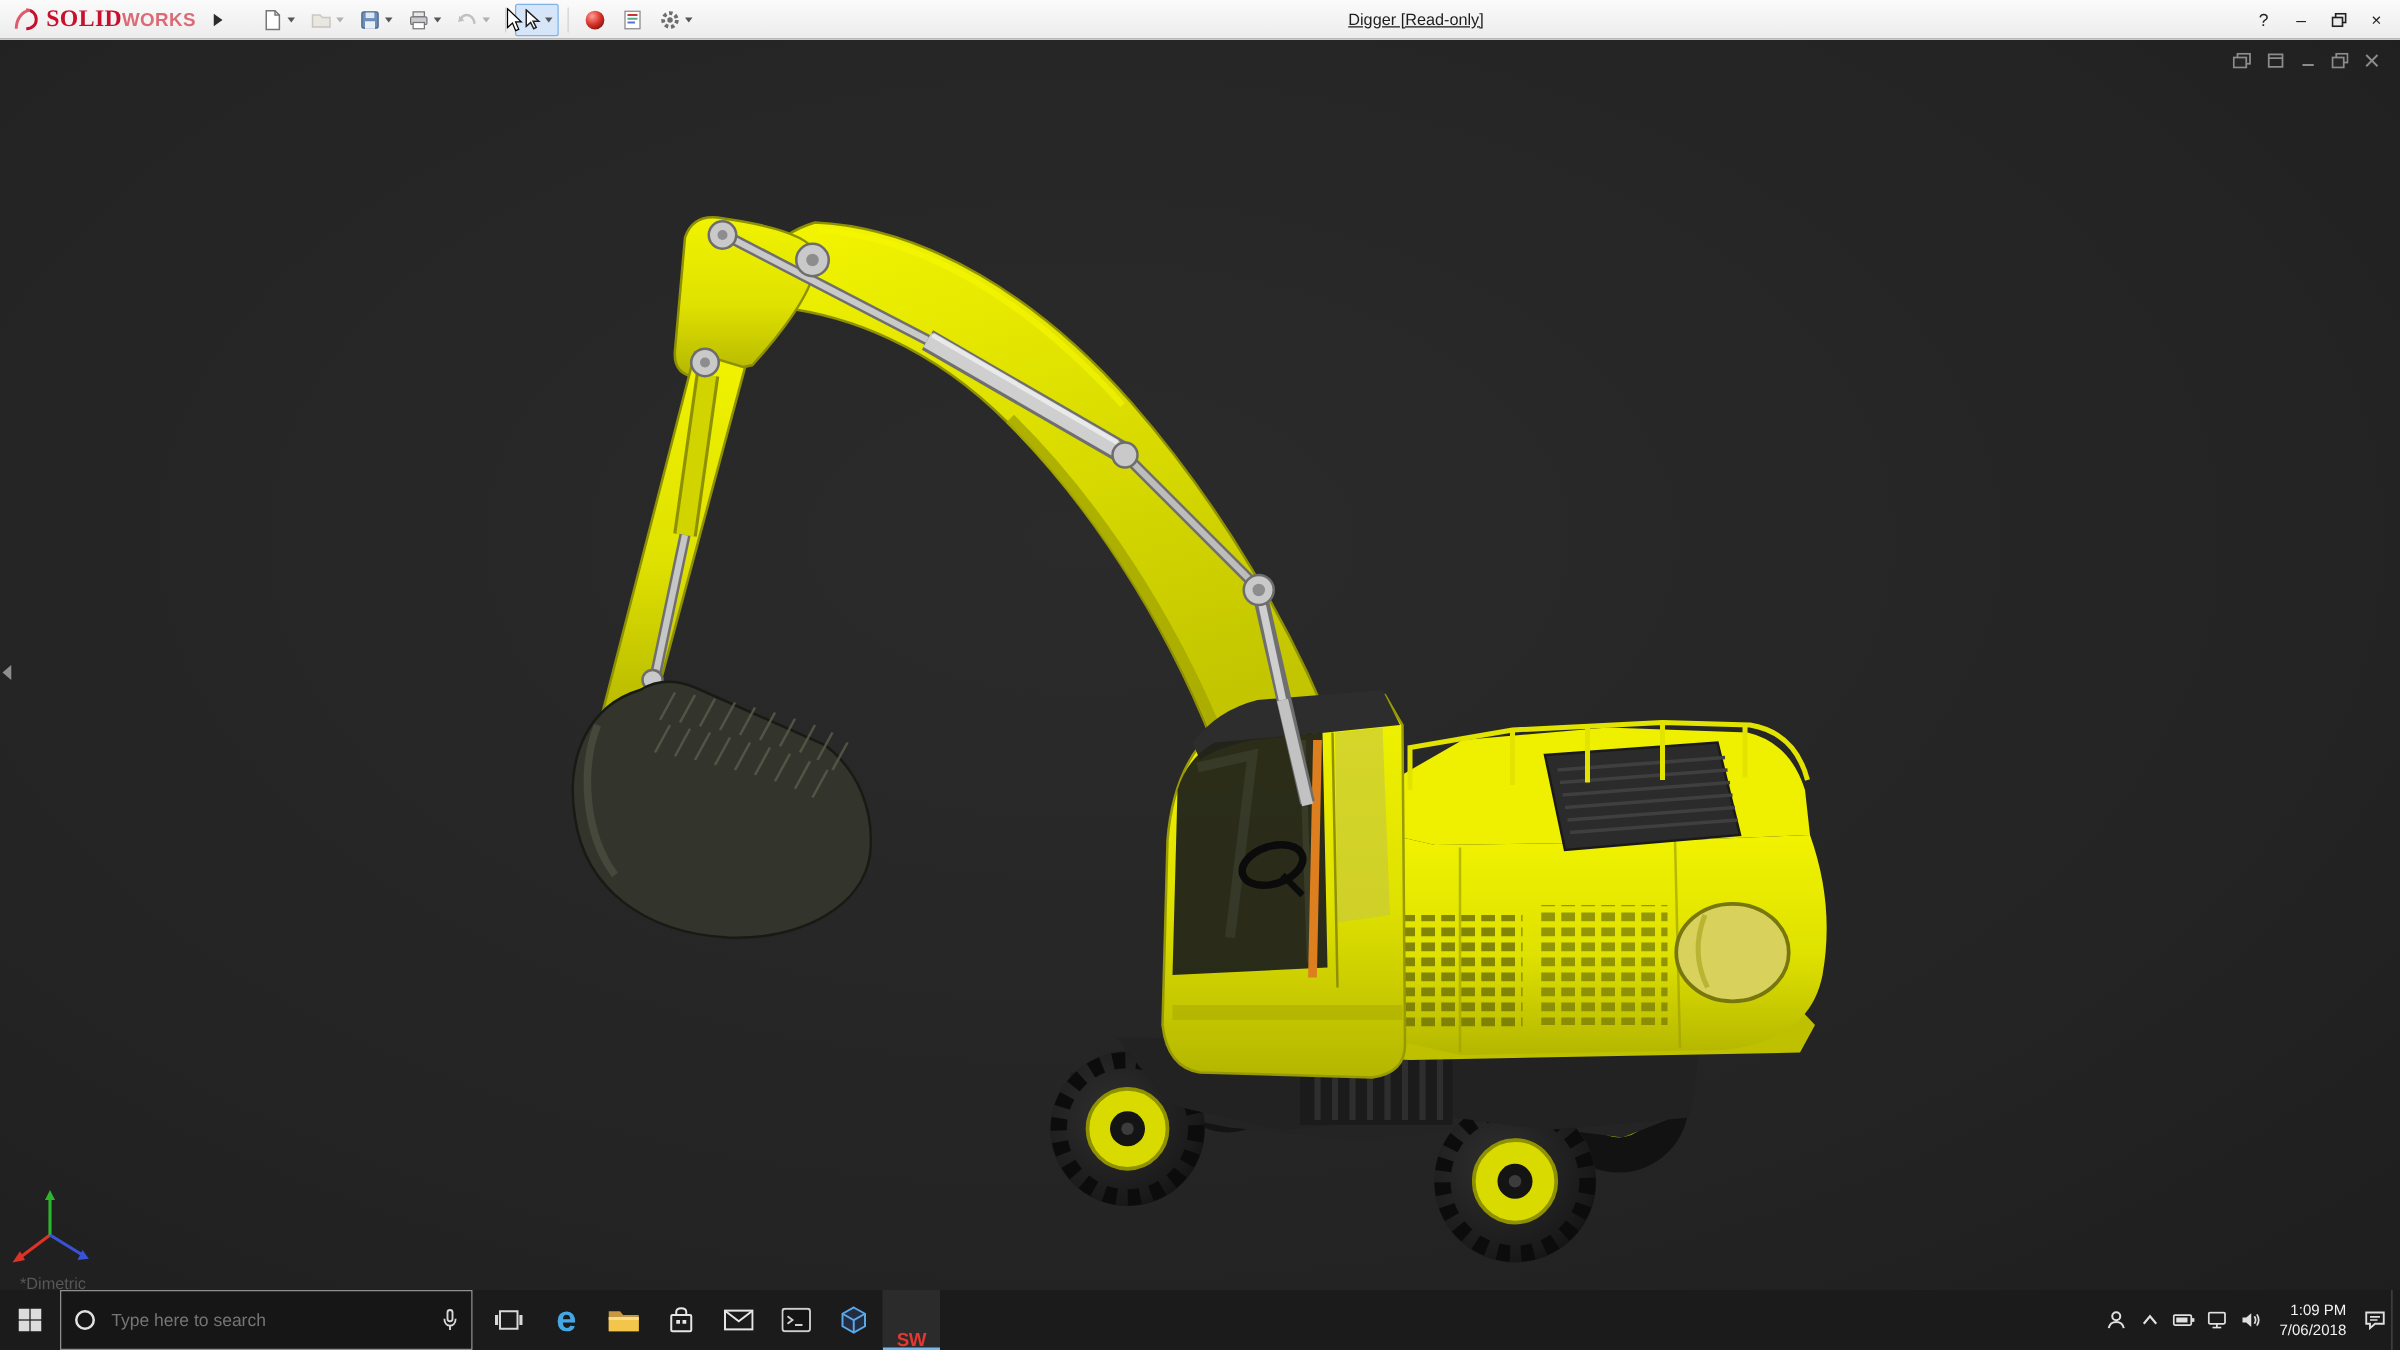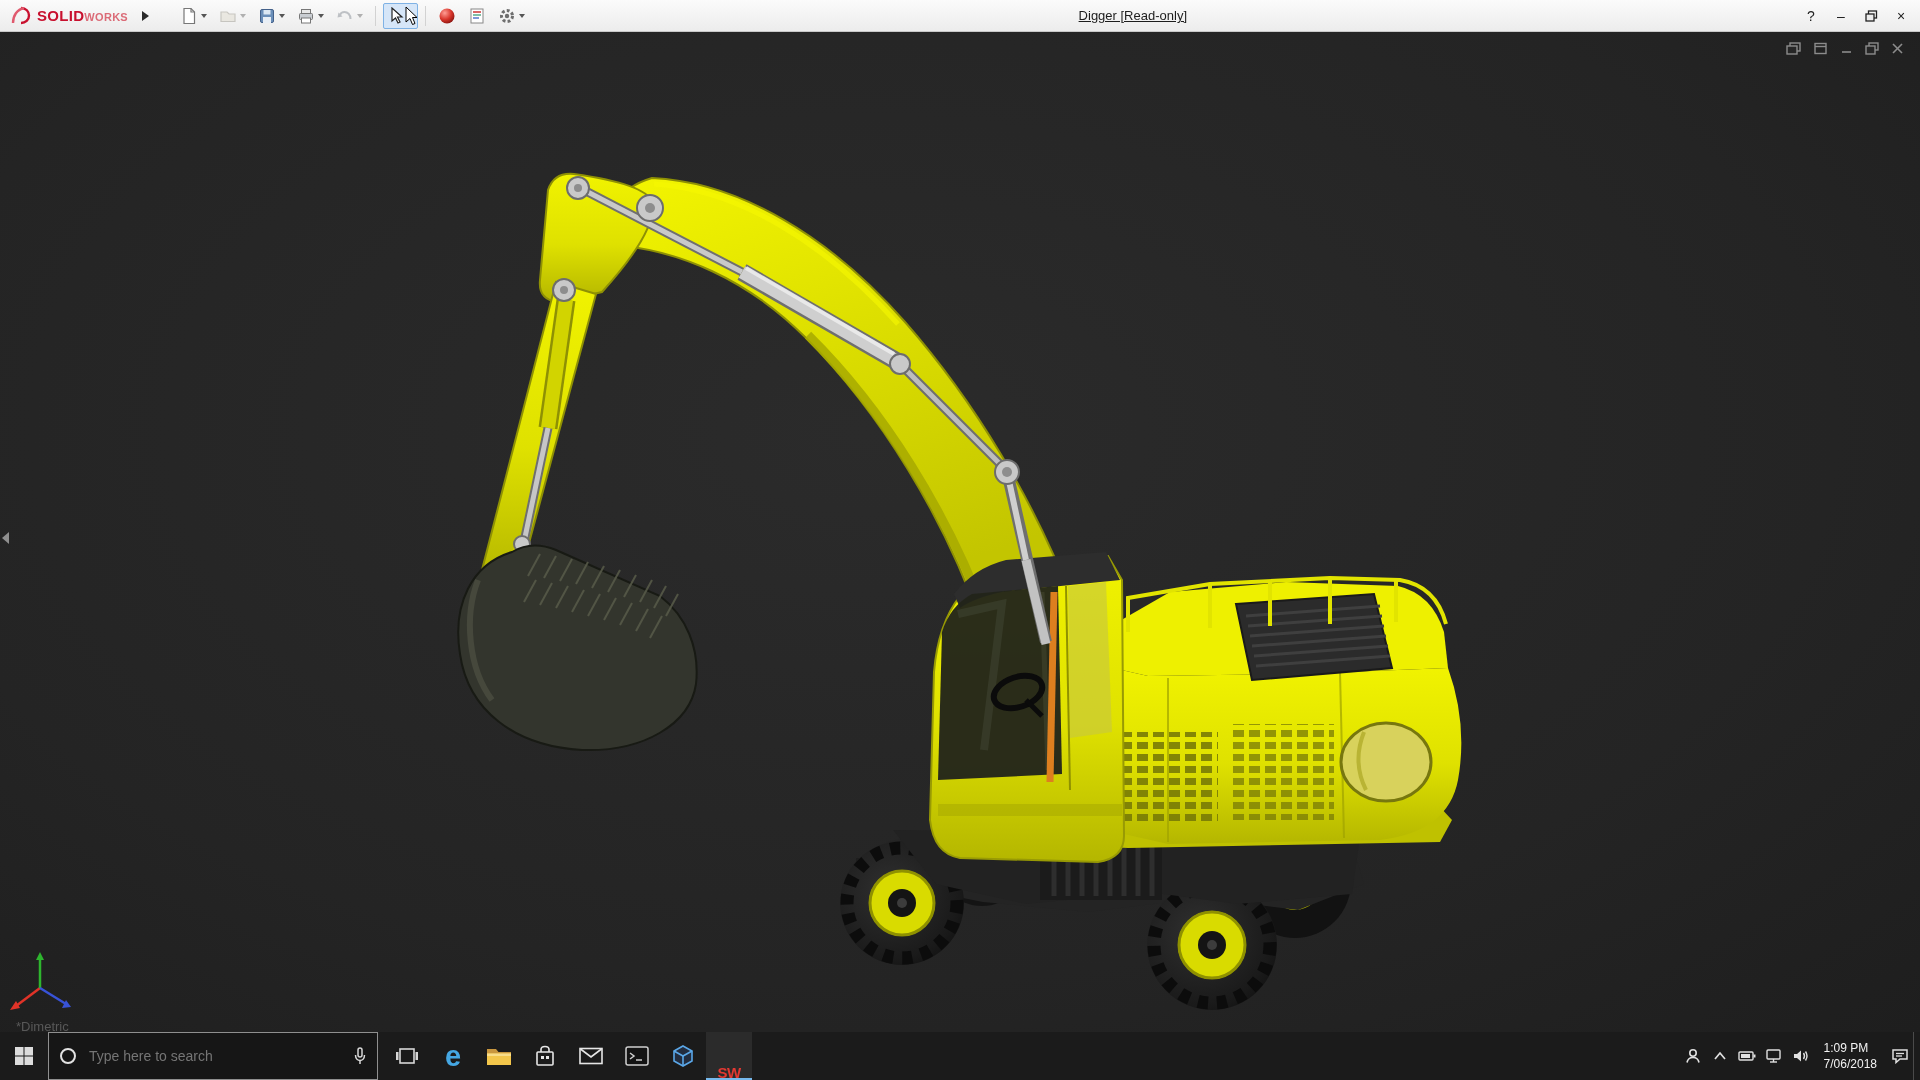--- a/index.html
+++ b/index.html
@@ -8,22 +8,22 @@
   }
   html,body{margin:0;padding:0;}
   body{width:1920px;height:1080px;position:relative;overflow:hidden;background:#000;
        font-family:"Liberation Sans","DejaVu Sans",sans-serif;}
 
   
   #titlebar{position:absolute;top:0;left:0;width:1920px;height:32px;box-sizing:border-box;
     background:linear-gradient(#fbfbfb,#ececec);border-bottom:1px solid #c9c9c9;
     display:flex;align-items:center;z-index:30;}
   .brand{display:flex;align-items:center;gap:5px;padding-left:10px;}
-  .brand-solid{font-weight:bold;color:var(--brand_red);font-size:15px;letter-spacing:.3px;}
-  .brand-works{font-weight:bold;color:#db6b77;font-size:11px;letter-spacing:.3px;}
+  .brand-solid{font-weight:bold;color:var(--brand_red);font-size:19px;letter-spacing:.3px;font-family:Liberation Serif, serif;}
+  .brand-works{font-weight:bold;color:#db6b77;font-size:15px;letter-spacing:.3px;}
   .flyout{width:0;height:0;border-top:5px solid transparent;border-bottom:5px solid transparent;
     border-left:7px solid #2b2b2b;margin-left:14px;}
   .tb{display:flex;align-items:center;gap:2px;margin-left:26px;}
   .tbtn{display:flex;align-items:center;gap:3px;padding:3px 4px;border-radius:2px;border:1px solid transparent;}
   .tbtn.active{background:#d6e6f8;border:1px solid #7fb2e5;}
   .tbtn.disabled{opacity:.42;filter:grayscale(.8);}
   .caret{width:0;height:0;border-left:3.5px solid transparent;border-right:3.5px solid transparent;border-top:4px solid #555;}
   .sep{width:1px;height:20px;background:#d2d2d2;margin:0 5px;}
   #doc-title{position:absolute;left:59%;transform:translateX(-50%);font-size:13px;color:#1d1d1d;white-space:nowrap;text-decoration:underline;}
   .win-controls{position:absolute;right:4px;top:0;height:32px;display:flex;align-items:center;}
@@ -49,21 +49,21 @@
   .tb-search input{flex:1;background:transparent;border:none;outline:none;color:#d6d6d6;font-size:14px;font-family:inherit;}
   .tb-apps{display:flex;align-items:center;margin-left:6px;}
   .tb-app{width:46px;height:48px;display:flex;align-items:center;justify-content:center;position:relative;}
   .tb-app.running{background:rgba(255,255,255,.07);box-shadow:inset 0 -2px 0 var(--accent_blue);}
   .edge-e{font-size:29px;font-weight:bold;color:#45a7e3;line-height:1;}
   .sw-ic{display:flex;flex-direction:column;align-items:center;line-height:1;}
   .sw-top{color:#e23832;font-weight:bold;font-size:15px;letter-spacing:-.5px;margin-top:40px;}
   .sw-year{color:#d9b44a;font-size:7px;margin-top:1px;}
   .tb-tray{margin-left:auto;display:flex;align-items:center;}
   .tray-ic{width:27px;height:48px;display:flex;align-items:center;justify-content:center;}
-  .tb-clock{color:#f2f2f2;font-size:12px;text-align:left;line-height:1.35;padding:0 9px;}
+  .tb-clock{color:#f2f2f2;font-size:12px;text-align:right;line-height:1.35;padding:0 9px;}
   .show-desktop{width:6px;height:48px;border-left:1px solid #4a4a4a;}
 </style>
 </head>
 <body>
 
 <div id="titlebar">
   <div class="brand">
     <svg width="22" height="20" viewBox="0 0 22 20">
       <path d="M11 2 C16 2 19 5.5 19 9.5 C19 14 15.5 17 11 17" fill="none" stroke="#c8102e" stroke-width="2.4"></path>
       <path d="M3 17 C3 10 7 3 14 2.2" fill="none" stroke="#e05a6e" stroke-width="2.4"></path>

